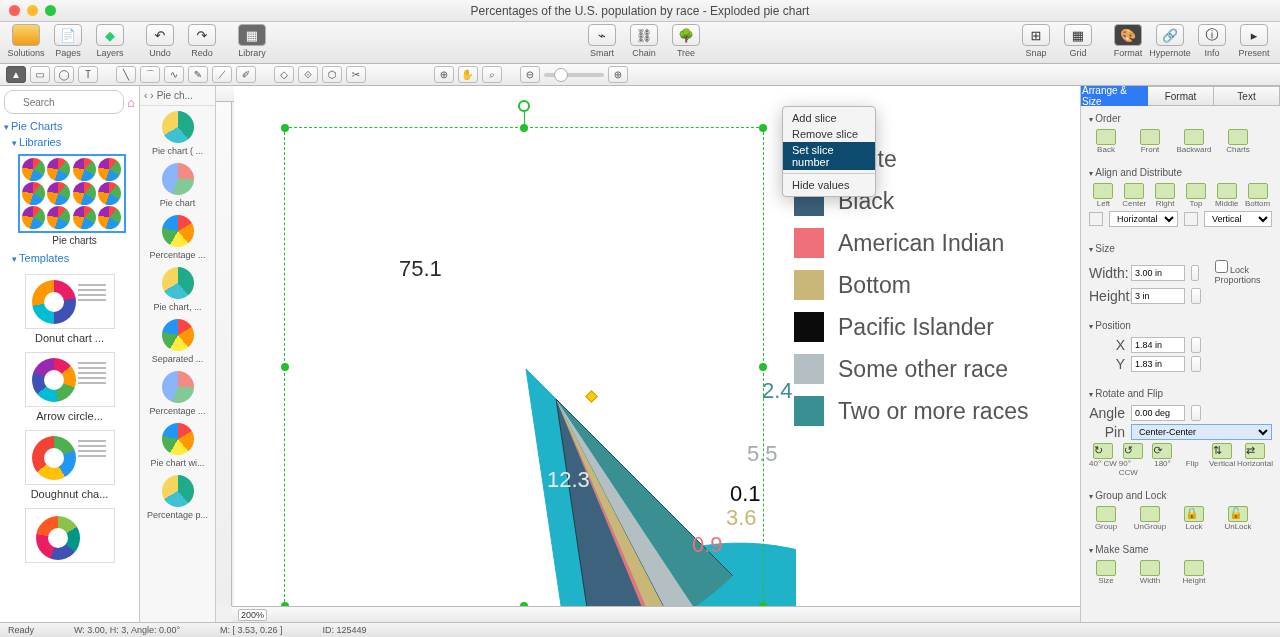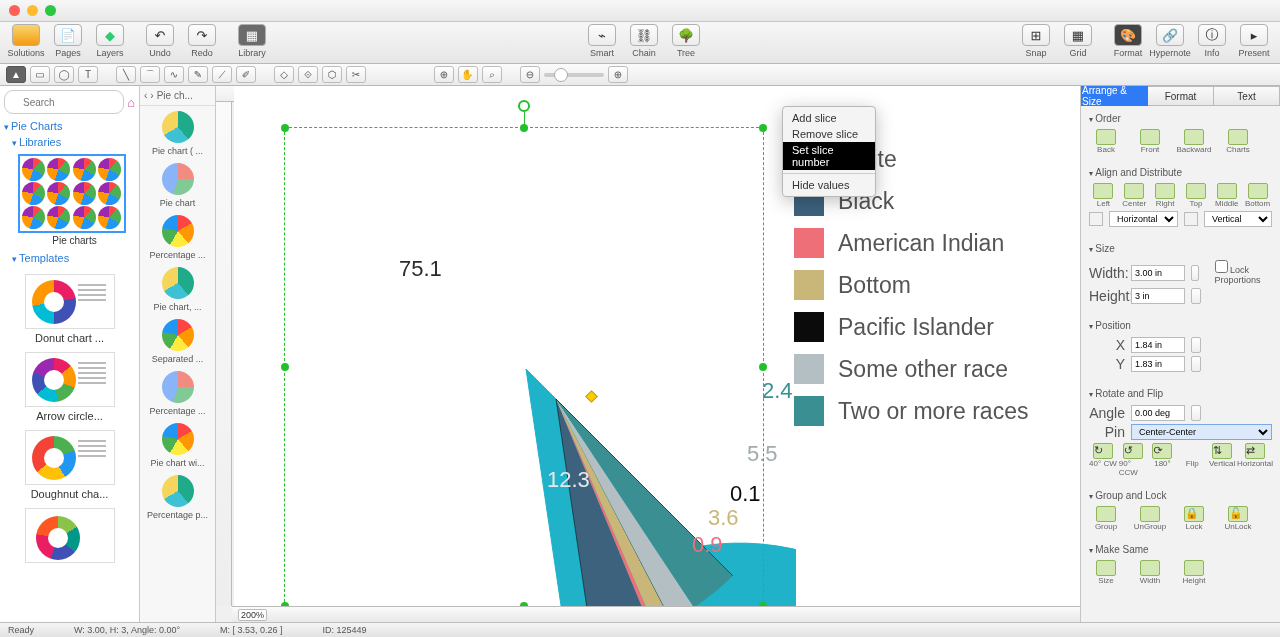--- a/index.html
+++ b/index.html
@@ -76,21 +76,21 @@
 
 
 .legend { position:absolute; left:560px; top:58px;}
 .legend-row { display:flex; align-items:center; gap:14px; margin-bottom:12px;}
 .swatch { width:30px; height:30px;}
 .legend-txt { font-size:23px; color:#555; font-weight:400;}
 
 
 .ctx { position:absolute; left:548px; top:20px; width:94px; background:#f4f4f4; border:1px solid #b8b8b8; border-radius:4px; box-shadow:0 4px 18px rgba(0,0,0,.25); padding:3px 0; font-size:11px;}
 .ctx-item { padding:2px 9px; color:#333;}
-.ctx-item.sel { background:#000000; color:#fff;}
+.ctx-item.sel { background:#0c4a6e; color:#fff;}
 .ctx-sep { height:1px; background:#ccc; margin:3px 0;}
 
 
 .zoom-bar { position:absolute; left:16px; right:0; bottom:0; height:16px; background:linear-gradient(#fafafa,#e9e9e9); border-top:1px solid #bbb; display:flex; align-items:center; font-size:9px; padding:0 6px;}
 .zoom-sel{ border:1px solid #bbb; background:#fff; font-size:9px; padding:0 2px; margin-right:6px; border-radius:2px;}
 
 
 .inspector { width:200px; background:#f2f2f2; border-left:1px solid #c5c5c5; overflow:auto;}
 .tabs { display:flex; height:20px;}
 .tab { flex:1; display:flex; align-items:center; justify-content:center; font-size:10px; border:1px solid #bbb; border-left:none; background:linear-gradient(#fafafa,#e7e7e7);}
@@ -116,20 +116,21 @@
 </style>
 </head>
 <body>
 
 <div class="titlebar">
   <div class="traffic">
     <div class="tl r"></div>
     <div class="tl y"></div>
     <div class="tl g"></div>
   </div>
+  <div class="title">Percentages of the U.S. population by race - Exploded pie chart</div>
 </div>
 
 <div class="toolbar">
   <div class="tool-group">
     <div class="tool-btn">
         <div class="tool-ico" style="background:linear-gradient(#f9d56e,#f39c12)"></div>
         <div class="tool-lbl">Solutions</div>
       </div>
     <div class="tool-btn">
         <div class="tool-ico">📄</div>
@@ -355,21 +356,21 @@
           <path d="M 0 0 L 115.4 221.7 A 250 250 0 0 0 138.0 208.4 Z" fill="#b3bfc2"></path>
           <path d="M 0 0 L 138.0 208.4 A 250 250 0 0 0 176.78 176.78 Z" fill="#3a8f92"></path>
           <path d="M 0 0 L 36.6 247.3" stroke="#000" stroke-width="0.5" fill="none"></path>
           <path d="M 0 0 L 176.78 176.78" stroke="#000" stroke-width="0.5" fill="none"></path>
         </g>
       </svg>
 
       <div class="pie-label" style="left:165px; top:170px; color:#2b2b2b;">75.1</div>
       <div class="pie-label" style="left:313px; top:381px; color:#e8e8e8;">12.3</div>
       <div class="pie-label" style="left:458px; top:446px; color:#ef6f78;">0.9</div>
-      <div class="pie-label" style="left:474px; top:419px; color:#c9b679;">3.6</div>
+      <div class="pie-label" style="left:492px; top:419px; color:#c9b679;">3.6</div>
       <div class="pie-label" style="left:496px; top:395px; color:#0b0b0b;">0.1</div>
       <div class="pie-label" style="left:513px; top:355px; color:#9fabad;">5.5</div>
       <div class="pie-label" style="left:528px; top:292px; color:#3a8f92;">2.4</div>
 
       <div class="selection">
         <div class="rot-handle"></div>
         <div class="handle h-tl"></div>
         <div class="handle h-tm"></div>
         <div class="handle h-tr"></div>
         <div class="handle h-ml"></div>

